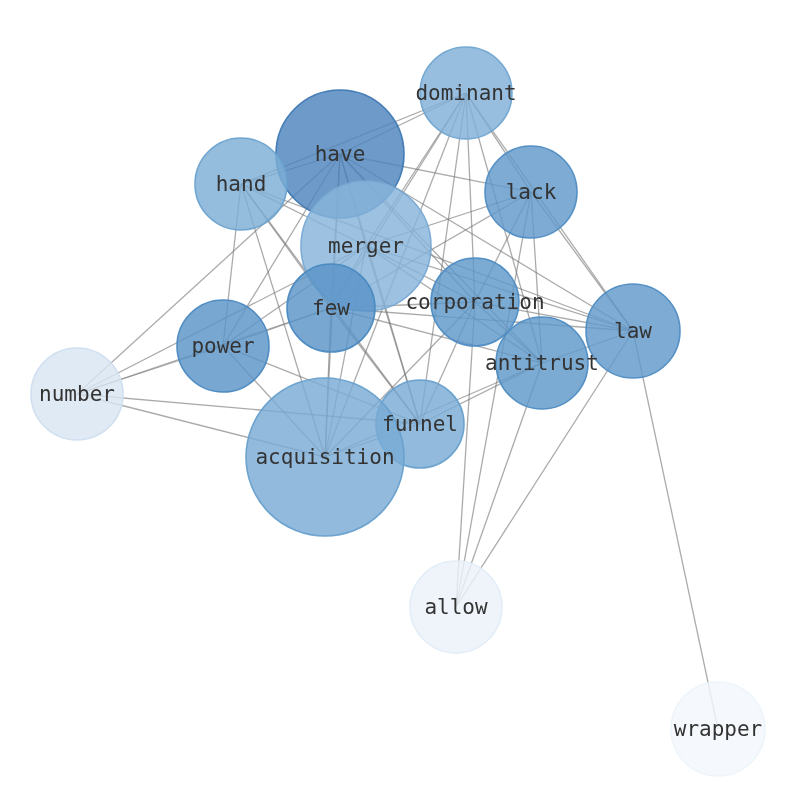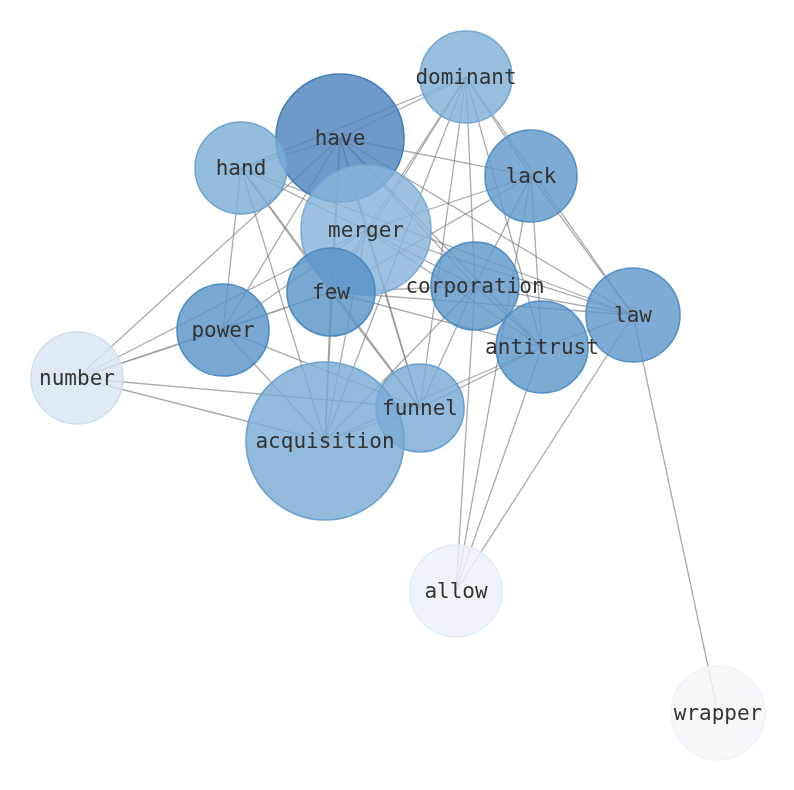--- a/index.html
+++ b/index.html
@@ -9,20 +9,21 @@
     width: 794px;
     height: 790px;
     overflow: hidden;
     font-family: "DejaVu Sans Mono", "Liberation Mono", monospace;
   }
   #canvas-wrap {
     position: relative;
     width: 794px;
     height: 686px;
     background: #ffffff;
+    margin-top: 16px;
   }
   svg text {
     font-family: "DejaVu Sans Mono", "Liberation Mono", monospace;
     font-size: 21px;
     fill: #333333;
     text-anchor: middle;
   }
   svg .edge {
     stroke: #777777;
     stroke-opacity: 0.62;

